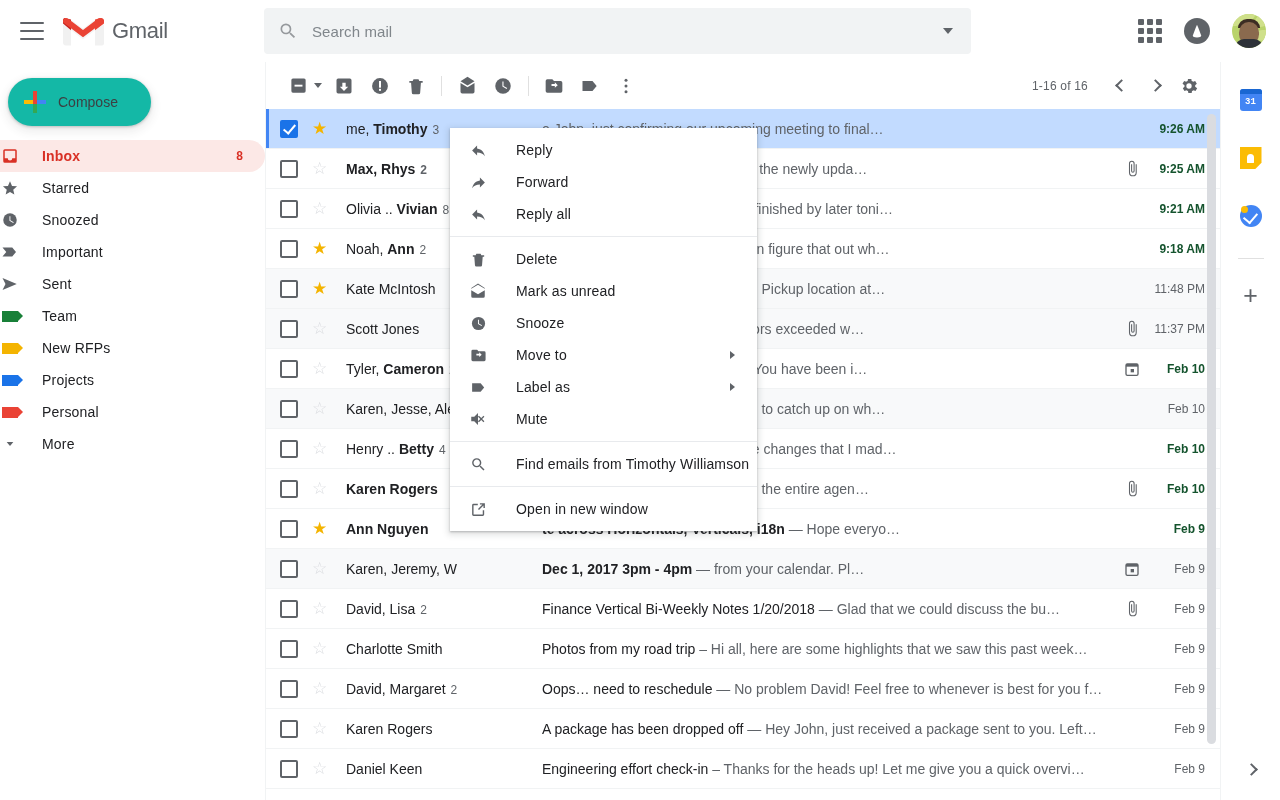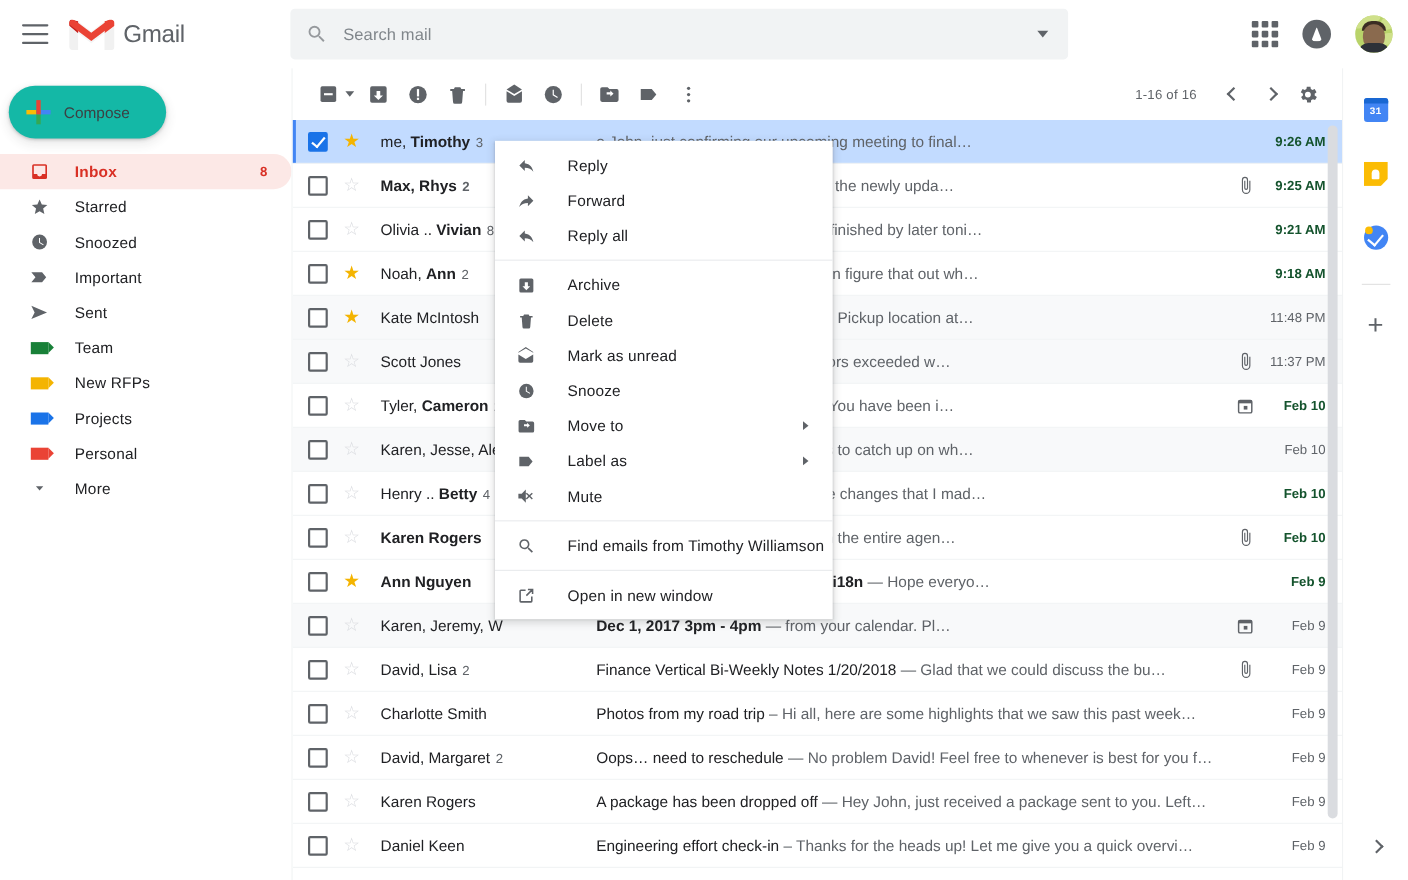--- a/index.html
+++ b/index.html
@@ -105,21 +105,21 @@
   .plus-g .pv-t { left: 9px; top: 0; width: 4px; height: 9px; background: #ea4335; }
   .plus-g .pv-b { left: 9px; top: 13px; width: 4px; height: 9px; background: #34a853; }
   .plus-g .ph-l { top: 9px; left: 0; height: 4px; width: 9px; background: #fbbc04; }
   .plus-g .ph-r { top: 9px; left: 13px; height: 4px; width: 9px; background: #4285f4; }
   .plus-g .pc { left: 9px; top: 9px; width: 4px; height: 4px; background: #ea4335; }
   #compose-label { margin-left: 12px; font-size: 14px; color: #3c4043; }
 
   .nav-list { margin-top: 14px; }
   .nav-item {
     height: 32px; display: flex; align-items: center;
-    padding-left: 26px; border-radius: 0 16px 16px 0;
+    border-radius: 0 16px 16px 0;
     cursor: pointer; position: relative; color: #202124;
   }
   .nav-item .ni-icon { width: 20px; height: 20px; flex: 0 0 20px; display:flex; align-items:center; justify-content:center; }
   .nav-item .ni-label { margin-left: 22px; font-size: 14px; letter-spacing: .2px; }
   .nav-item .ni-count { margin-left: auto; margin-right: 22px; font-size: 12px; font-weight: bold; }
   .nav-item.active { background: #fce8e6; color: #d93025; font-weight: bold; }
   .nav-item.active .ni-count { color: #d93025; }
 
   .tag {
     width: 16px; height: 11px; position: relative; display:block;
@@ -692,28 +692,20 @@
         <svg width="17" height="17" viewBox="0 0 24 24">
           <path fill="#5f6368" d="M10 9V5l-7 7 7 7v-4.1c5 0 8.5 1.6 11 5.1-1-5-4-10-11-11z"></path>
         </svg>
       </span>
       <span class="mi-label">Reply all</span>
     </div>
     <div class="mi-div"></div>
     <div class="mi">
       <span class="mi-icon">
         <svg width="17" height="17" viewBox="0 0 24 24">
-          <path fill="#5f6368" d="M5 3h14a2 2 0 0 1 2 2v14a2 2 0 0 1-2 2H5a2 2 0 0 1-2-2V5a2 2 0 0 1 2-2zm7 15 5-5h-3V8h-4v5H7z"></path>
-        </svg>
-      </span>
-      <span class="mi-label">Archive</span>
-    </div>
-    <div class="mi">
-      <span class="mi-icon">
-        <svg width="17" height="17" viewBox="0 0 24 24">
           <path fill="#5f6368" d="M6 7h12l-1 13a2 2 0 0 1-2 2H9a2 2 0 0 1-2-2zM9 4h6l1 2h4v2H4V6h4z"></path>
         </svg>
       </span>
       <span class="mi-label">Delete</span>
     </div>
     <div class="mi">
       <span class="mi-icon">
         <svg width="18" height="18" viewBox="0 0 24 24">
           <path fill="#5f6368" d="M12 2 3 8v1l9-5.3L21 9V8zM3 11v8a2 2 0 0 0 2 2h14a2 2 0 0 0 2-2v-8l-9 5.4z"></path>
         </svg>

